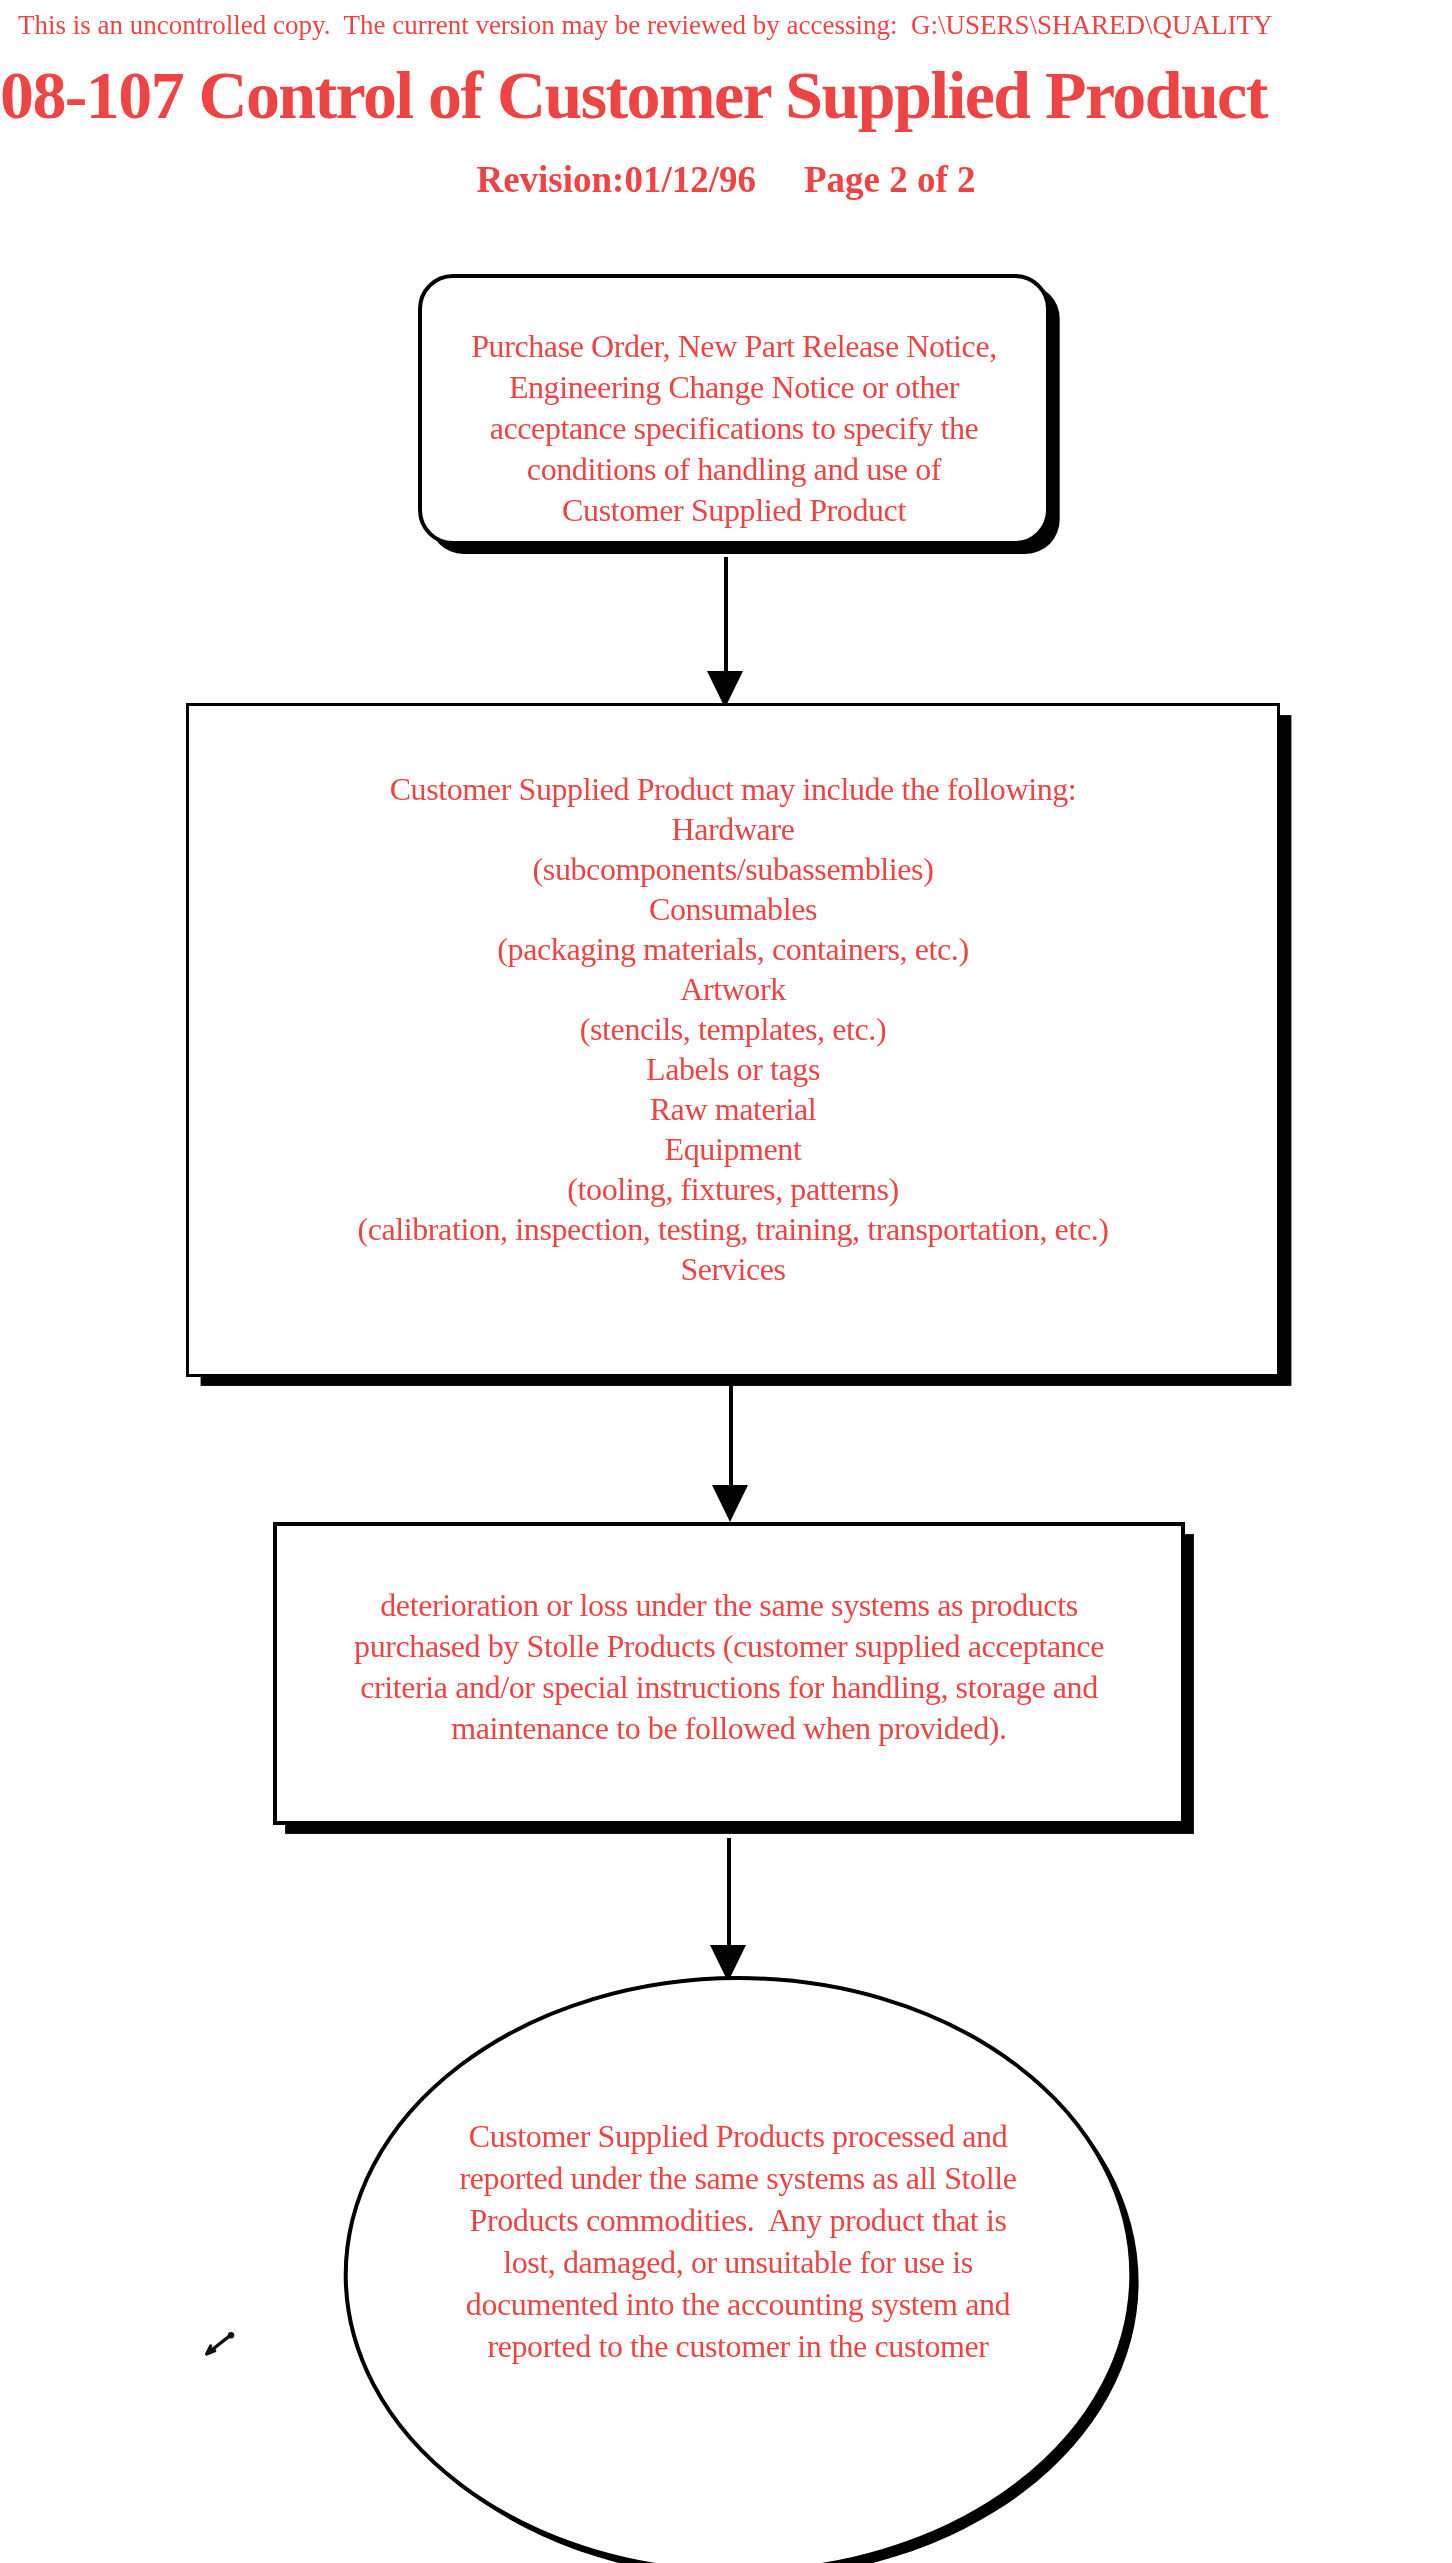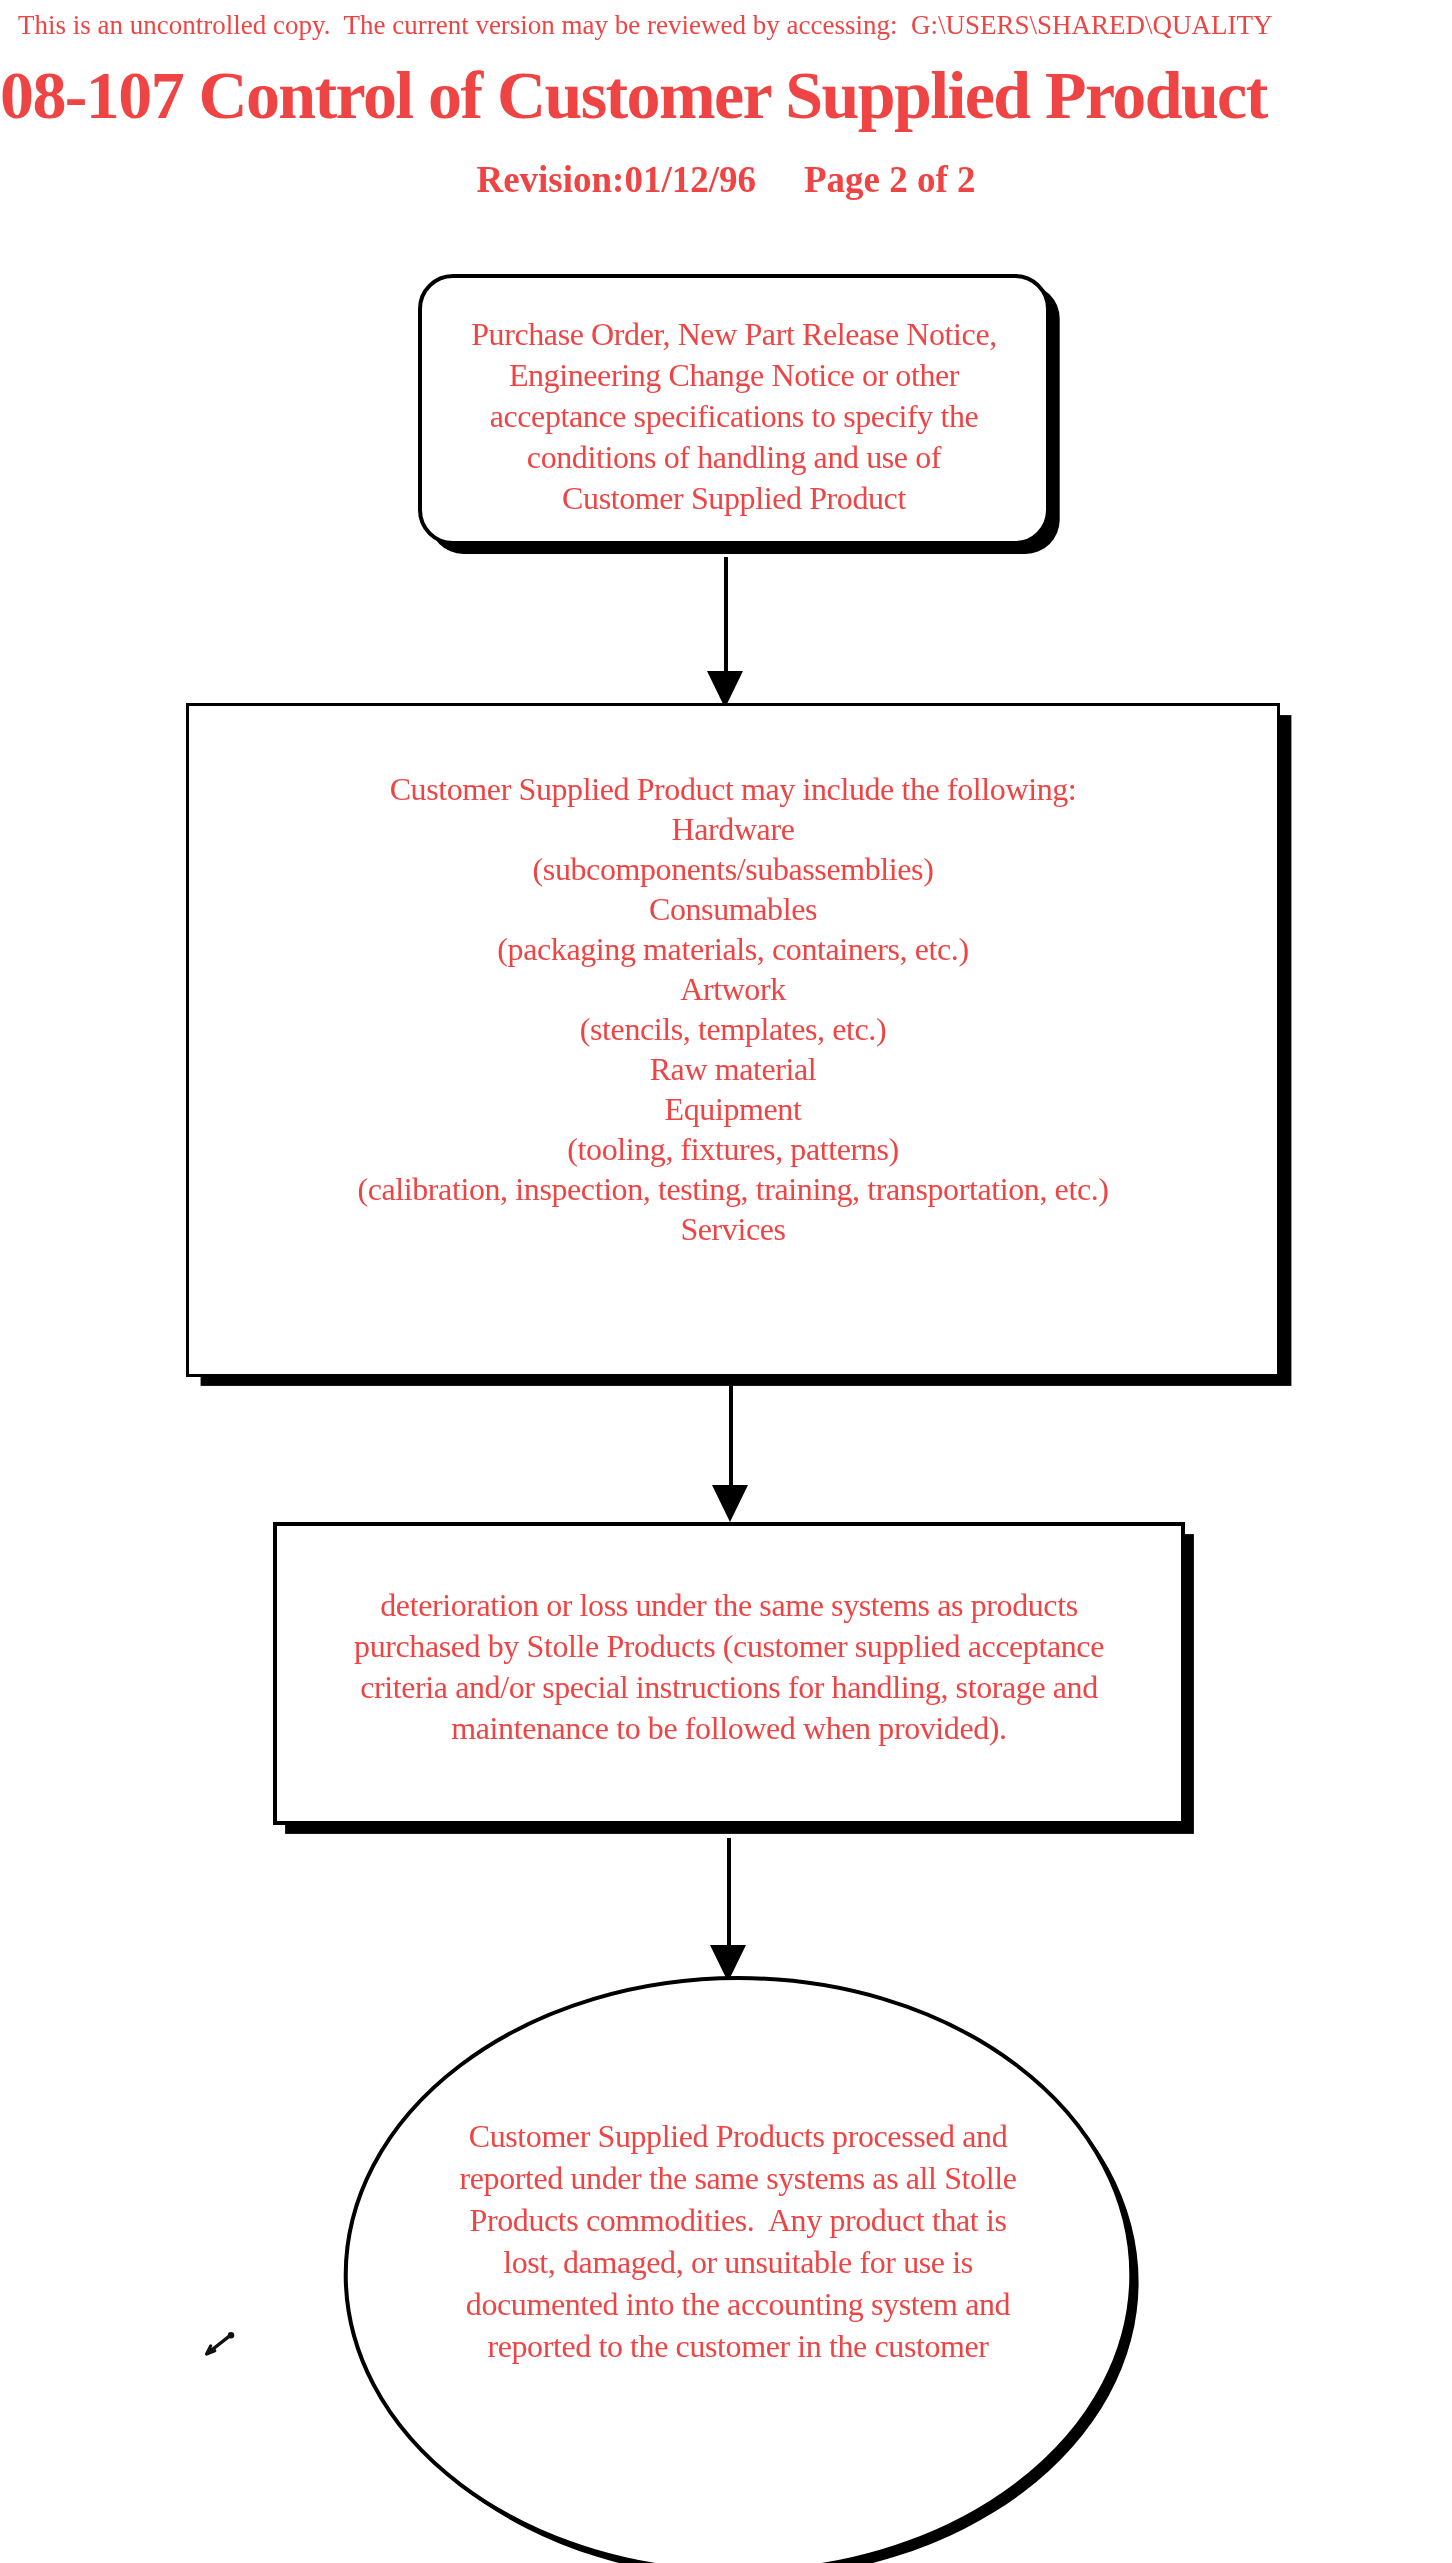--- a/index.html
+++ b/index.html
@@ -29,21 +29,21 @@
   .node{
     position:absolute;box-sizing:border-box;background:#ffffff;
     text-align:center;font-size:32px;line-height:41px;
     letter-spacing:-0.4px;
   }
   .tl{white-space:pre-wrap;}
   .node1{
     left:418px;top:274px;width:632px;height:271px;
     border:4px solid #000;border-radius:35px;
     box-shadow:10.5px 9.7px 0 -0.8px #000;
-    padding-top:36px;
+    padding-top:48px;
   }
   .node2{
     left:186px;top:703px;width:1094px;height:674px;
     border:3.2px solid #000;
     box-shadow:13px 10.5px 0 -1.6px #000;
     padding-top:63px;line-height:40px;
   }
   .node3{
     left:273px;top:1522px;width:912px;height:303px;
     border:4px solid #000;
@@ -99,20 +99,21 @@
   </div>
 
   <div class="node node2">
     <div class="tl">Customer Supplied Product may include the following:</div>
     <div class="tl">Hardware</div>
     <div class="tl">(subcomponents/subassemblies)</div>
     <div class="tl">Consumables</div>
     <div class="tl">(packaging materials, containers, etc.)</div>
     <div class="tl">Artwork</div>
     <div class="tl">(stencils, templates, etc.)</div>
+    <div class="tl">Labels or tags</div>
     <div class="tl">Raw material</div>
     <div class="tl">Equipment</div>
     <div class="tl">(tooling, fixtures, patterns)</div>
     <div class="tl">(calibration, inspection, testing, training, transportation, etc.)</div>
     <div class="tl">Services</div>
   </div>
 
   <div class="arrow a2">
     <div class="shaft"></div>
     <div class="head"></div>

